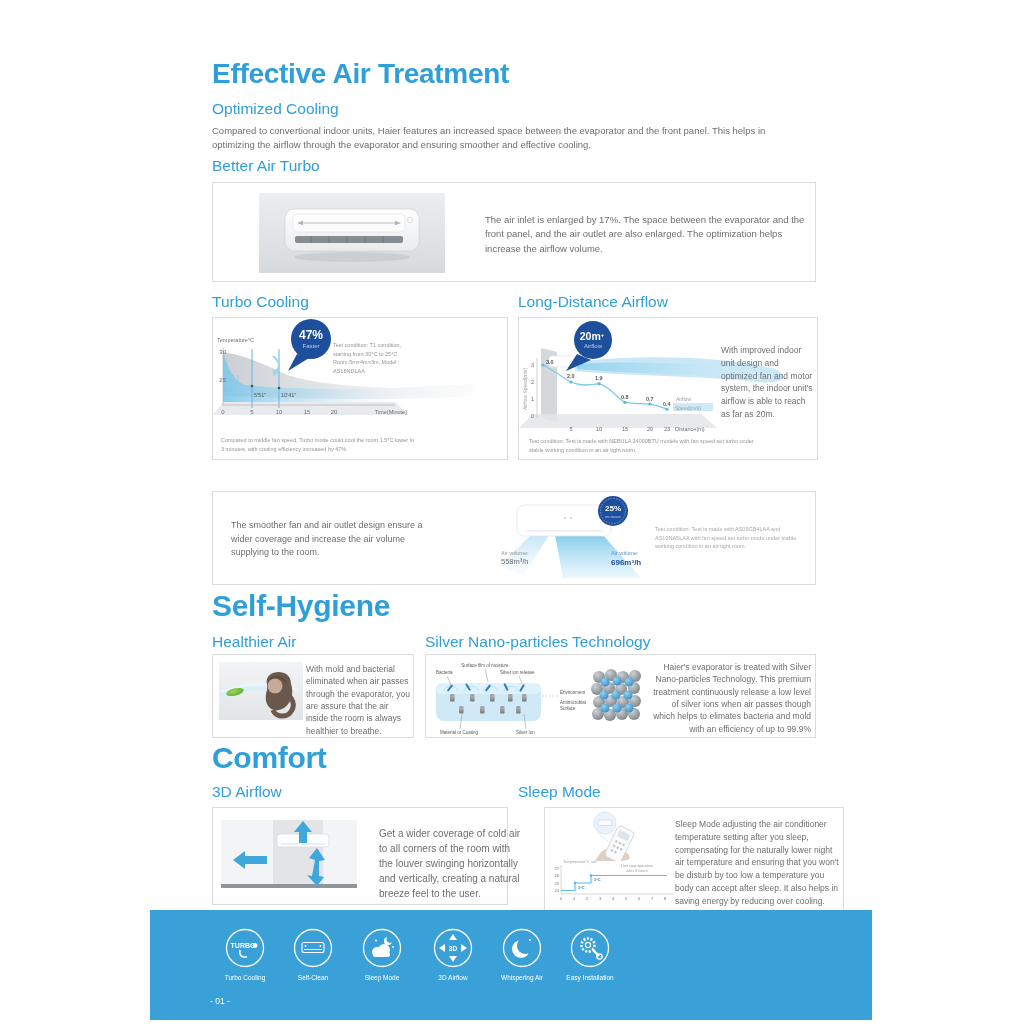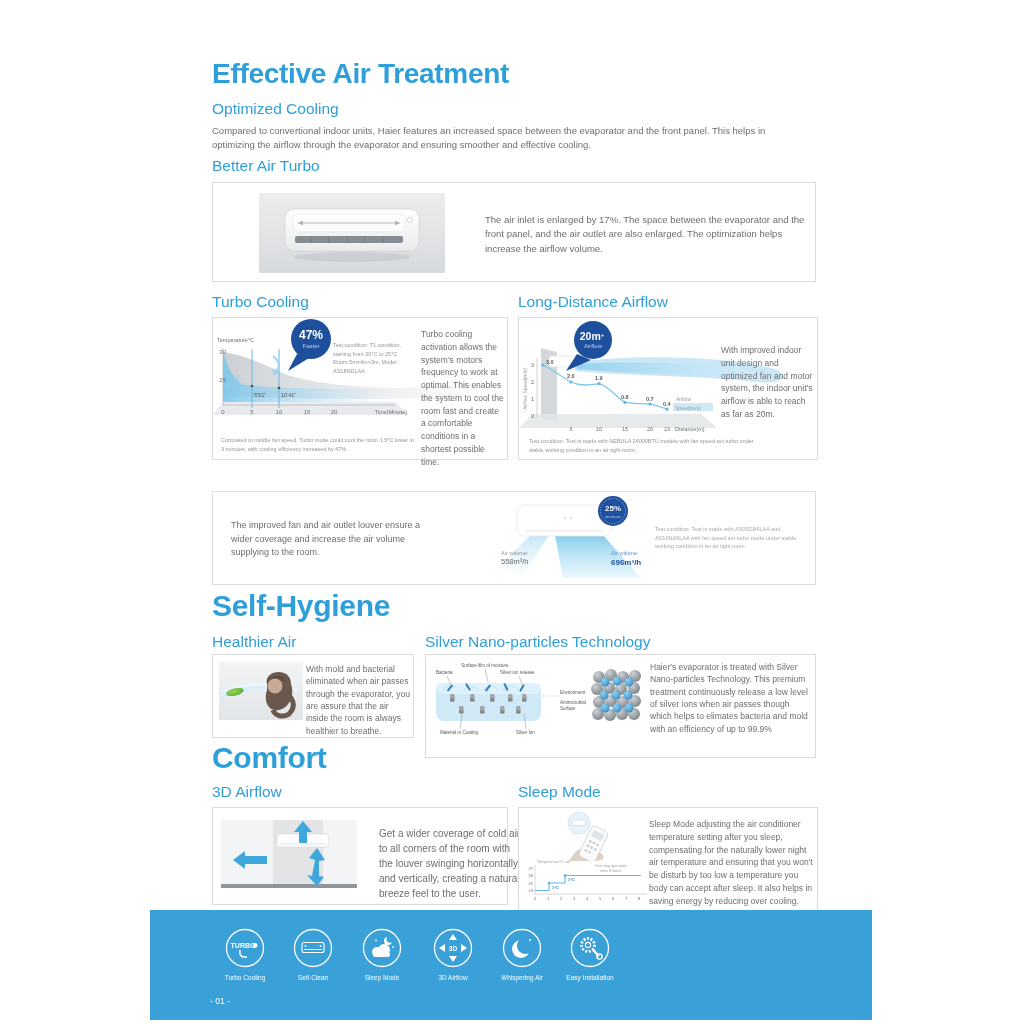--- a/index.html
+++ b/index.html
@@ -115,21 +115,20 @@
       <text x="194" y="96" font-size="5.5" text-anchor="end" class="ac-txt">Time(Minute)</text>
       <g>
         <polygon points="84,36 75,53 96,40" fill="#1d4f9c"></polygon>
         <circle cx="98" cy="21" r="20" fill="#1d4f9c"></circle>
         <text x="98" y="21" font-size="12" font-weight="bold" fill="#ffffff" text-anchor="middle">47%</text>
         <text x="98" y="30" font-size="6" fill="#b9cdeb" text-anchor="middle">Faster</text>
       </g>
     </svg>
     <div class="tiny" style="left:120px;top:23px;width:80px;">Test condition: T1 condition, starting from 30°C to 25°C Room:5m×4m×3m, Model : AS18NDLAA</div>
     <div class="tiny" style="left:8px;top:118px;width:196px;">Compared to middle fan speed, Turbo mode could cool the room 1.5°C lower in 3 minutes, with cooling efficiency increased by 47%.</div>
-    <div class="desc" style="left:208px;top:10px;width:84px;">Turbo cooling activation allows the system's motors frequency to work at optimal. This enables the system to cool the room fast and create a comfortable conditions  in a shortest possible time.</div>
   </div>
 
   <div class="h2" style="left:518px;top:293px;">Long-Distance Airflow</div>
   <div class="box" style="left:518px;top:317px;width:300px;height:143px;">
     <svg style="left:0;top:0;" width="300" height="143" viewBox="0 0 300 143">
       <defs>
         <linearGradient id="sw1" x1="0" y1="0" x2="1" y2="0">
           <stop offset="0" stop-color="#8ed0ee" stop-opacity="0.9"></stop>
           <stop offset="1" stop-color="#dff1fa" stop-opacity="0.45"></stop>
         </linearGradient>
@@ -183,21 +182,21 @@
         </text>
         <text x="74" y="30" font-size="6" fill="#b9cdeb" text-anchor="middle">Airflow</text>
       </g>
     </svg>
     <div class="tiny" style="left:10px;top:119px;width:240px;">Test condition: Test is made with NEBULA 24000BTU models with fan speed  set turbo under stable working condition in an air tight room.</div>
     <div class="desc" style="left:202px;top:26px;width:92px;">With improved indoor unit design and optimized fan and motor system, the indoor unit's airflow is able to reach as far as 20m.</div>
   </div>
 
   <div class="h2" style="left:212px;top:467px;margin-top:28px;">Strong Airflow</div>
   <div class="box" style="left:212px;top:491px;width:604px;height:94px;">
-    <div class="desc" style="left:18px;top:27px;width:198px;font-size:9px;">The improved fan and air outlet louver ensure a wider coverage and increase the air volume supplying to the room.</div>
+    <div class="desc" style="left:18px;top:27px;width:198px;font-size:9px;">The smoother fan and air outlet design ensure a wider coverage and increase the air volume supplying to the room.</div>
     <svg style="left:0;top:0;" width="604" height="93" viewBox="0 0 604 93">
       <defs>
         <linearGradient id="stl" x1="0" y1="0" x2="0" y2="1">
             <stop offset="0" stop-color="#bfe3f5" stop-opacity="0.9"></stop>
             <stop offset="1" stop-color="#dff1fa" stop-opacity="0.15"></stop>
           </linearGradient>
         <linearGradient id="str" x1="0" y1="0" x2="0" y2="1">
             <stop offset="0" stop-color="#7ec9ea" stop-opacity="0.95"></stop>
             <stop offset="1" stop-color="#b7e2f6" stop-opacity="0.3"></stop>
           </linearGradient>
@@ -243,21 +242,21 @@
       <path d="M2,30 C24,20 48,20 78,28" fill="none" stroke="#eaf5fb" stroke-width="3"></path>
       <ellipse cx="16" cy="30" rx="9" ry="3.6" fill="url(#leaf)" transform="rotate(-14 16 30)"></ellipse>
       <path d="M48,22 C44,8 72,4 72,22 C76,34 70,46 60,48 C50,50 44,40 48,28 Z" fill="#6b584c"></path>
       <circle cx="56" cy="24" r="7.5" fill="#c7a998"></circle>
       <path d="M50,18 C54,12 66,12 68,22 C64,16 56,15 50,18 Z" fill="#5d4b40"></path>
       <path d="M64,30 C74,34 78,44 70,52 C64,56 56,54 54,48" fill="none" stroke="#6b584c" stroke-width="5"></path>
     </svg>
     <div class="desc" style="left:93px;top:8px;width:104px;line-height:1.45;">With mold and bacterial eliminated when air passes through the evaporator, you are assure that the air inside the room is always healthier to breathe.</div>
   </div>
 
-  <div class="box" style="left:425px;top:654px;width:391px;height:104px;">
+  <div class="box" style="left:425px;top:654px;width:391px;height:84px;text-align:right;">
     <svg style="left:4px;top:2px;" width="216" height="80" viewBox="0 0 216 80">
       <defs>
         <radialGradient id="sph" cx="0.35" cy="0.3" r="0.9">
             <stop offset="0" stop-color="#cdd1d4"></stop>
             <stop offset="1" stop-color="#6f757a"></stop>
           </radialGradient>
         <radialGradient id="sphb" cx="0.35" cy="0.3" r="0.9">
             <stop offset="0" stop-color="#8fd2f0"></stop>
             <stop offset="1" stop-color="#2f7fbe"></stop>
           </radialGradient>
@@ -366,21 +365,21 @@
       <g fill="#3fa7dc">
         <polygon points="82,1 73,12 78,12 78,23 86,23 86,12 91,12"></polygon>
         <polygon points="12,40 24,31 24,36 46,36 46,44 24,44 24,49"></polygon>
         <polygon points="96,66 86,55 91,56 94,40 88,38 96,28 104,40 98,41 98,56 103,57"></polygon>
       </g>
     </svg>
     <div class="desc" style="left:166px;top:18px;width:142px;font-size:10px;">Get a wider coverage of cold air to all corners of the room with the louver swinging horizontally and vertically, creating a natural breeze feel to the user.</div>
   </div>
 
   <div class="h2" style="left:518px;top:783px;">Sleep Mode</div>
-  <div class="box" style="left:518px;top:807px;width:300px;height:123px;">
+  <div class="box" style="left:544px;top:807px;width:300px;height:123px;">
     <svg style="left:14px;top:3px;" width="112" height="50" viewBox="0 0 112 50">
       <circle cx="46" cy="12" r="11" fill="#eaf3fb" stroke="#cfe3f5" stroke-width="0.8"></circle>
       <rect x="39" y="9" width="14" height="5.5" rx="1.5" fill="#ffffff" stroke="#b9cfe3" stroke-width="0.6"></rect>
       <g stroke="#dce9f5" stroke-width="1">
         <line x1="38" y1="21" x2="50" y2="31"></line>
           <line x1="52" y1="22" x2="58" y2="30"></line>
       </g>
       <path d="M40,44 C46,34 60,36 68,42 C74,48 70,50 58,50 L36,50 Z" fill="#ddd1c6"></path>
       <g transform="rotate(26 60 34)">
         <rect x="51" y="16" width="18" height="34" rx="4" fill="#fbfbfb" stroke="#c9ccd0" stroke-width="0.7"></rect>

